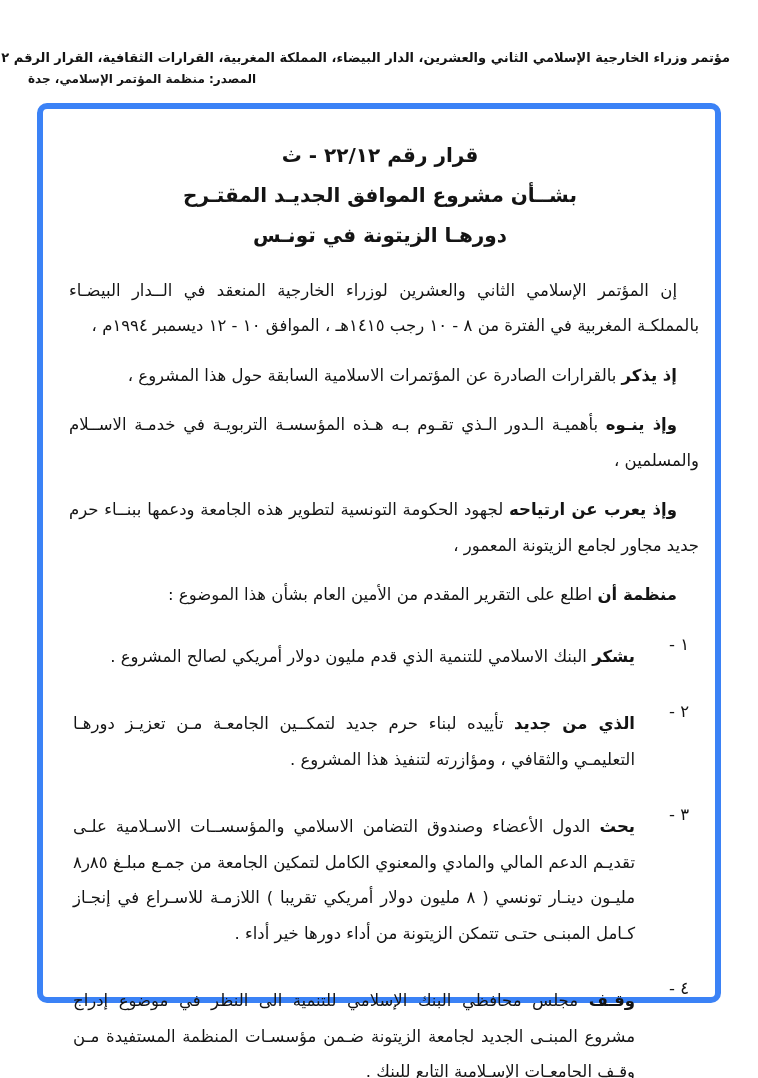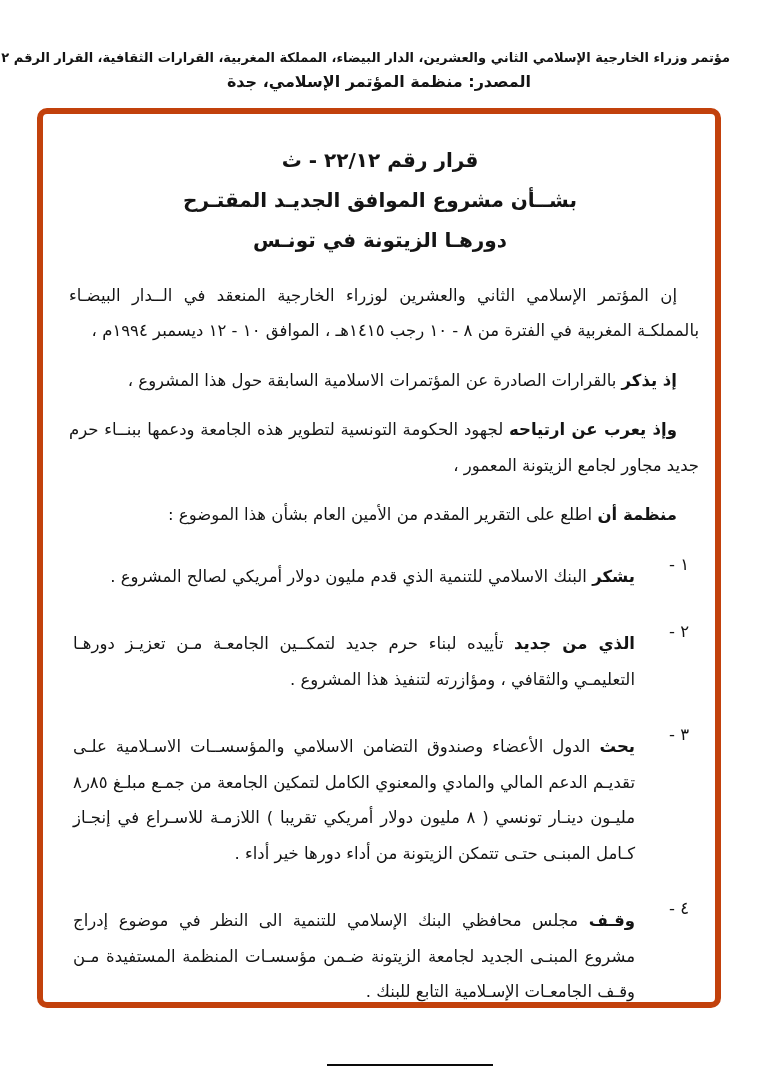--- a/index.html
+++ b/index.html
@@ -21,31 +21,31 @@
     padding: 0 28px;
   }
   .top-header .hline1 {
     font-size: 13px;
     font-weight: bold;
     text-align: right;
     white-space: nowrap;
     letter-spacing: 0;
   }
   .top-header .hline2 {
-    font-size: 16px;
+    font-size: 12px;
     font-weight: bold;
-    text-align: center;
+    text-align: left;
     margin-top: 7px;
   }
   .doc-frame {
     box-sizing: border-box;
     width: 684px;
     height: 900px;
     margin: 17px auto 0 auto;
-    border: 6px solid #c2410c;
+    border: 6px solid #3b82f6;
     border-radius: 10px;
     padding: 20px 16px 10px 18px;
     direction: rtl;
     background: #ffffff;
   }
   .doc-title {
     text-align: center;
     font-weight: bold;
     font-size: 20px;
     line-height: 2.0;
@@ -116,20 +116,21 @@
     <span class="t-line">بشــأن مشروع الموافق الجديـد المقتـرح</span>
     <span class="t-line">دورهـا الزيتونة في تونـس</span>
   </div>
 
   <div class="body-text">
 
     <p class="para first"><span class="lead-in"></span><span>إن المؤتمر الإسلامي الثاني والعشرين لوزراء الخارجية المنعقد في الــدار البيضـاء بالمملكـة المغربية في الفترة من ٨ - ١٠ رجب ١٤١٥هـ ، الموافق ١٠ - ١٢ ديسمبر ١٩٩٤م ،</span></p>
 
     <p class="para"><span class="lead-indent"></span><span class="lead-in">إذ يذكر</span><span> بالقرارات الصادرة عن المؤتمرات الاسلامية السابقة حول هذا المشروع ،</span></p>
 
+    <p class="para"><span class="lead-indent"></span><span class="lead-in">وإذ ينـوه</span><span> بأهميـة الـدور الـذي تقـوم بـه هـذه المؤسسـة التربويـة في خدمـة الاســلام والمسلمين ،</span></p>
 
     <p class="para"><span class="lead-indent"></span><span class="lead-in">وإذ يعرب عن ارتياحه</span><span> لجهود الحكومة التونسية لتطوير هذه الجامعة ودعمها ببنــاء حرم جديد مجاور لجامع الزيتونة المعمور ،</span></p>
 
     <p class="para"><span class="lead-indent"></span><span class="lead-in">منظمة أن</span><span> اطلع على التقرير المقدم من الأمين العام بشأن هذا الموضوع :</span></p>
 
     <div class="res-items">
 
       <div class="res-item">
         <span class="item-marker">١ -</span>
         <p class="item-body"><span class="lead-in">يشكر</span><span> البنك الاسلامي للتنمية الذي قدم مليون دولار أمريكي لصالح المشروع .</span></p>

